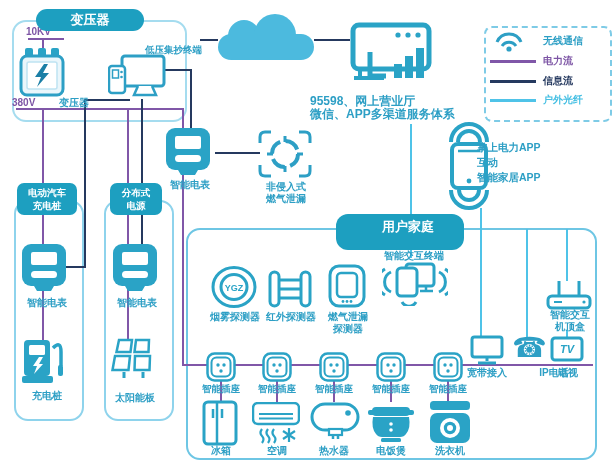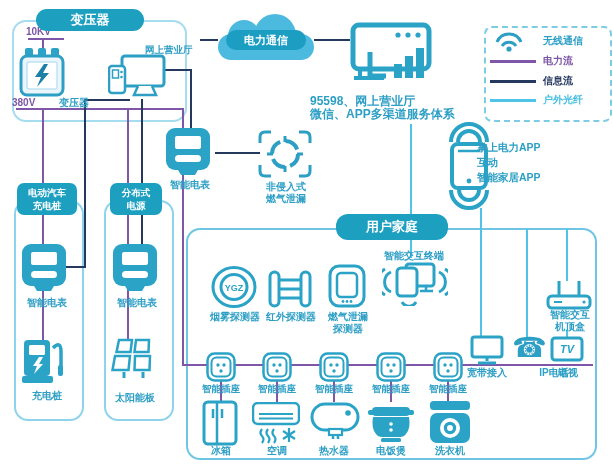--- a/index.html
+++ b/index.html
@@ -82,37 +82,36 @@
     <svg width="46" height="50" viewBox="0 0 46 50">
       <rect x="6" y="0" width="8" height="9" rx="2" fill="#2aa3c6"></rect>
       <rect x="19" y="0" width="8" height="9" rx="2" fill="#2aa3c6"></rect>
       <rect x="32" y="0" width="8" height="9" rx="2" fill="#2aa3c6"></rect>
       <rect x="2" y="8" width="42" height="39" rx="6" fill="#eaf6fb" stroke="#2d9fc5" stroke-width="3"></rect>
       <rect x="8" y="14" width="30" height="27" rx="2" fill="#fff" stroke="#bfe3f2" stroke-width="1.5"></rect>
       <path d="M25 16 l-9 13h6l-4 10 12 -14h-6l5 -9z" fill="#1b7fa6"></path>
     </svg>
   </div>
   <div class="lbl" style="left:52px;top:97px;width:44px;">变压器</div>
-  <div class="lbl small" style="left:145px;top:44px;">网上营业厅</div>
+  <div class="lbl small" style="left:145px;top:44px;">低压集抄终端</div>
   <div class="ico" style="left:108px;top:54px;">
     <svg width="58" height="46" viewBox="0 0 58 46">
       <rect x="14" y="2" width="42" height="30" rx="3" fill="#fff" stroke="#2d9fc5" stroke-width="3"></rect>
       <path d="M30 32 l-4 9 h22 l-4 -9" fill="#fff" stroke="#2d9fc5" stroke-width="2.5"></path>
       <rect x="1" y="12" width="16" height="27" rx="3" fill="#fff" stroke="#2d9fc5" stroke-width="2.5"></rect>
       <rect x="4.5" y="16" width="6" height="8" fill="none" stroke="#2d9fc5" stroke-width="1.5"></rect>
       <circle cx="13.5" cy="18" r="1.3" fill="#2d9fc5"></circle>
         <circle cx="13.5" cy="23" r="1.3" fill="#2d9fc5"></circle>
     </svg>
   </div>
 
   <div class="cloud">
     <div class="cb" style="left:10px;top:6px;width:32px;height:32px;"></div>
     <div class="cb" style="left:36px;top:0;width:42px;height:42px;"></div>
     <div class="base"></div>
-    <div class="cpill">电力通信</div>
   </div>
 
   <div class="ico" style="left:350px;top:22px;">
     <svg width="82" height="74" viewBox="0 0 82 74">
       <rect x="3" y="3" width="76" height="44" rx="6" fill="#fff" stroke="#2aa3c6" stroke-width="5"></rect>
       <circle cx="48" cy="13" r="2.6" fill="#2aa3c6"></circle>
         <circle cx="58" cy="13" r="2.6" fill="#2aa3c6"></circle>
         <circle cx="68" cy="13" r="2.6" fill="#2aa3c6"></circle>
       <path d="M10 47 v9 M4 56 h30" stroke="#2aa3c6" stroke-width="4" fill="none"></path>
       <path d="M20 30 v24 h16" stroke="#2aa3c6" stroke-width="5" fill="none"></path>
@@ -224,21 +223,21 @@
     <svg width="48" height="46" viewBox="0 0 48 46">
       <path d="M9 2 h13 l-1.5 12 h-14 z" fill="#fff" stroke="#2aa3c6" stroke-width="2.5"></path>
       <path d="M26 2 h13 l-0.5 12 h-14 z" fill="#fff" stroke="#2aa3c6" stroke-width="2.5"></path>
       <path d="M5 18 h15 l-1.5 14 h-16 z" fill="#fff" stroke="#2aa3c6" stroke-width="2.5"></path>
       <path d="M25 18 h15 l-0.5 14 h-15 z" fill="#fff" stroke="#2aa3c6" stroke-width="2.5"></path>
       <path d="M14 34 v6 M33 34 v6" stroke="#2aa3c6" stroke-width="3"></path>
     </svg>
   </div>
   <div class="lbl" style="left:104px;top:392px;width:62px;">太阳能板</div>
 
-  <div class="pill big" style="left:336px;top:214px;width:112px;height:26px;line-height:26px;">用户家庭</div>
+  <div class="pill big" style="left:336px;top:214px;width:112px;height:36px;line-height:26px;padding-left:16px;">用户家庭</div>
   <div class="lbl" style="left:374px;top:250px;width:80px;">智能交互终端</div>
   <div class="ico" style="left:382px;top:262px;">
     <svg width="66" height="44" viewBox="0 0 66 44">
       <path d="M9 10 A11 11 0 0 0 9 30" fill="none" stroke="#2aa3c6" stroke-width="3"></path>
       <path d="M3 7 A15 15 0 0 0 3 33" fill="none" stroke="#2aa3c6" stroke-width="3"></path>
       <path d="M57 10 A11 11 0 0 1 57 30" fill="none" stroke="#2aa3c6" stroke-width="3"></path>
       <path d="M63 7 A15 15 0 0 1 63 33" fill="none" stroke="#2aa3c6" stroke-width="3"></path>
       <rect x="24" y="2" width="28" height="22" rx="3" fill="#fff" stroke="#2aa3c6" stroke-width="3"></rect>
       <path d="M44 24 v5 M38 29 h13" stroke="#2aa3c6" stroke-width="2.5"></path>
       <rect x="15" y="6" width="20" height="28" rx="4" fill="#fff" stroke="#2aa3c6" stroke-width="3"></rect>

